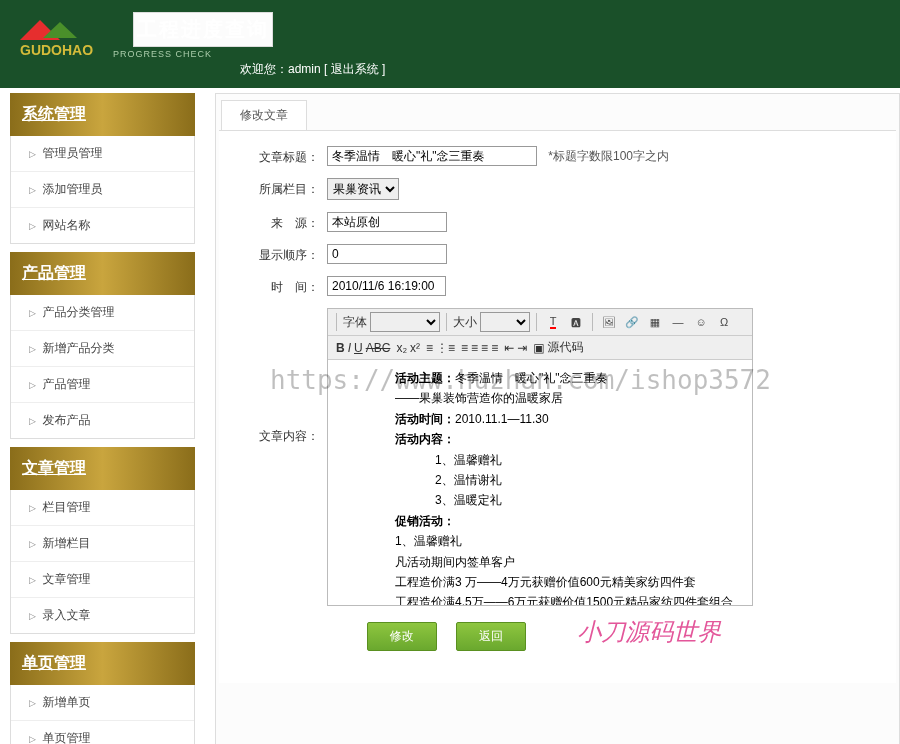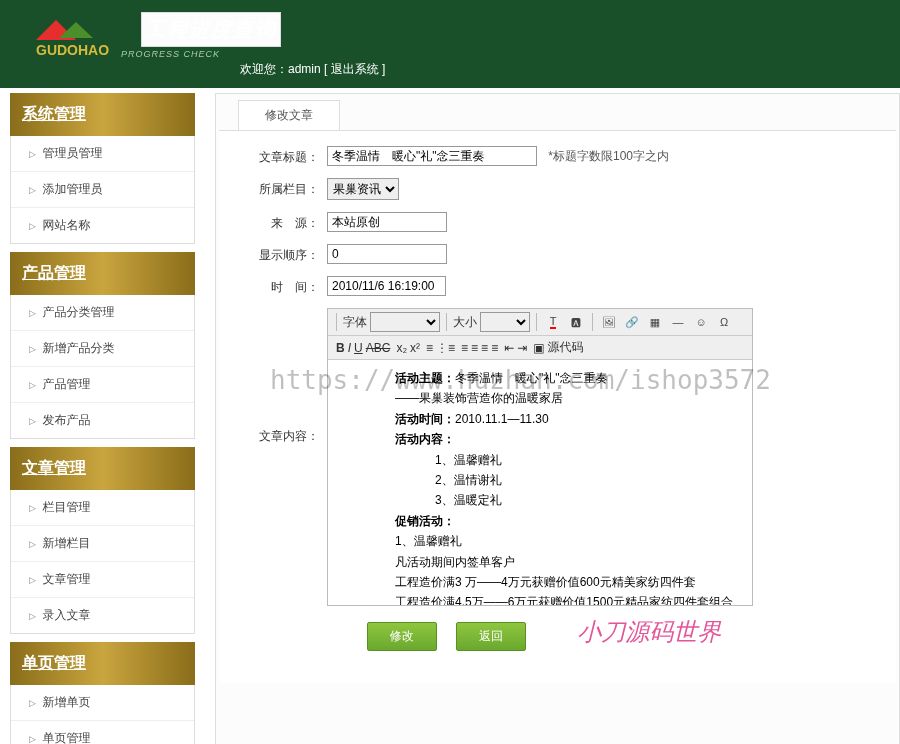--- a/index.html
+++ b/index.html
@@ -1,36 +1,36 @@
 <!DOCTYPE html>
 <html><head>
 <meta charset="utf-8">
 <style>
 * { margin:0; padding:0; box-sizing:border-box; }
 body { font-family:"Microsoft YaHei",SimSun,Arial,sans-serif; font-size:12px; background:#fff; color:#333; width:900px; }
 .header { background:#1a5029; height:88px; position:relative; color:#fff; }
-.logo-area { position:absolute; left:31px; top:10px; display:flex; align-items:center; }
+.logo-area { position:absolute; left:15px; top:10px; display:flex; align-items:center; }
 .logo-svg { width:80px; height:50px; }
-.logo-text { margin-left:10px;font-style:italic; }
+.logo-text { margin-left:18px; }
 .logo-text .main { font-size:20px; font-weight:bold; letter-spacing:2px; }
 .logo-text .sub { font-size:9px; letter-spacing:1px; color:#aaccaa; margin-top:2px; }
 .welcome { position:absolute; left:240px; bottom:10px; color:#fff; }
 .welcome a { color:#fff; text-decoration:none; }
 .top-nav { position:absolute; right:20px; bottom:10px; }
 .top-nav a { color:#fff; text-decoration:none; margin-left:20px; }
 .content { display:flex; padding:5px 0 0 10px; }
 .sidebar { width:185px; flex-shrink:0; }
 .side-group { margin-bottom:8px; }
 .side-header { background:linear-gradient(to right,#8a6d1a,#c9a53e 50%,#8a6d1a); color:#fff; padding:11px 12px; font-size:16px; font-weight:bold;text-decoration:underline; }
 .side-items { border:1px solid #ddd; border-top:none; background:#fff; }
 .side-item { padding:9px 10px 9px 18px; border-bottom:1px solid #eee; cursor:pointer; color:#444; }
 .side-item::before { content:"▷ "; color:#888; font-size:9px; margin-right:4px; }
 .side-item:last-child { border-bottom:none; }
 .main { flex:1; margin-left:20px; border:1px solid #ddd; background:#fcfcfc; padding:3px; }
-.tab { display:inline-block; background:#fff; border:1px solid #ddd; border-bottom:none; padding:6px 26px; margin-left:19px; margin-top:3px; font-size:12px; color:#555; }
+.tab { display:inline-block; background:#fff; border:1px solid #ddd; border-bottom:none; padding:6px 18px; margin-left:2px; margin-top:3px; font-size:12px; color:#555; }
 .form-area { padding:15px 30px 10px 30px; background:#fff; border-top:1px solid #ddd; }
 .form-row { display:flex; align-items:flex-start; margin-bottom:12px; }
 .form-label { width:70px; text-align:right; padding-top:3px; color:#333; flex-shrink:0; }
 .form-field { margin-left:8px; }
 .form-field input[type=text] { border:1px solid #999; padding:2px 4px; height:20px; font-size:12px; }
 .form-field select { border:1px solid #999; padding:1px; height:22px; font-size:12px; }
 .field-hint { margin-left:8px; color:#555; }
 .editor { border:1px solid #bbb; width:426px; background:#fff; }
 .editor-toolbar { background:#efefef; border-bottom:1px solid #ccc; padding:3px 5px; display:flex; align-items:center; flex-wrap:wrap; gap:3px; }
 .editor-toolbar .tb-sep { width:1px; height:18px; background:#bbb; margin:0 3px; }

